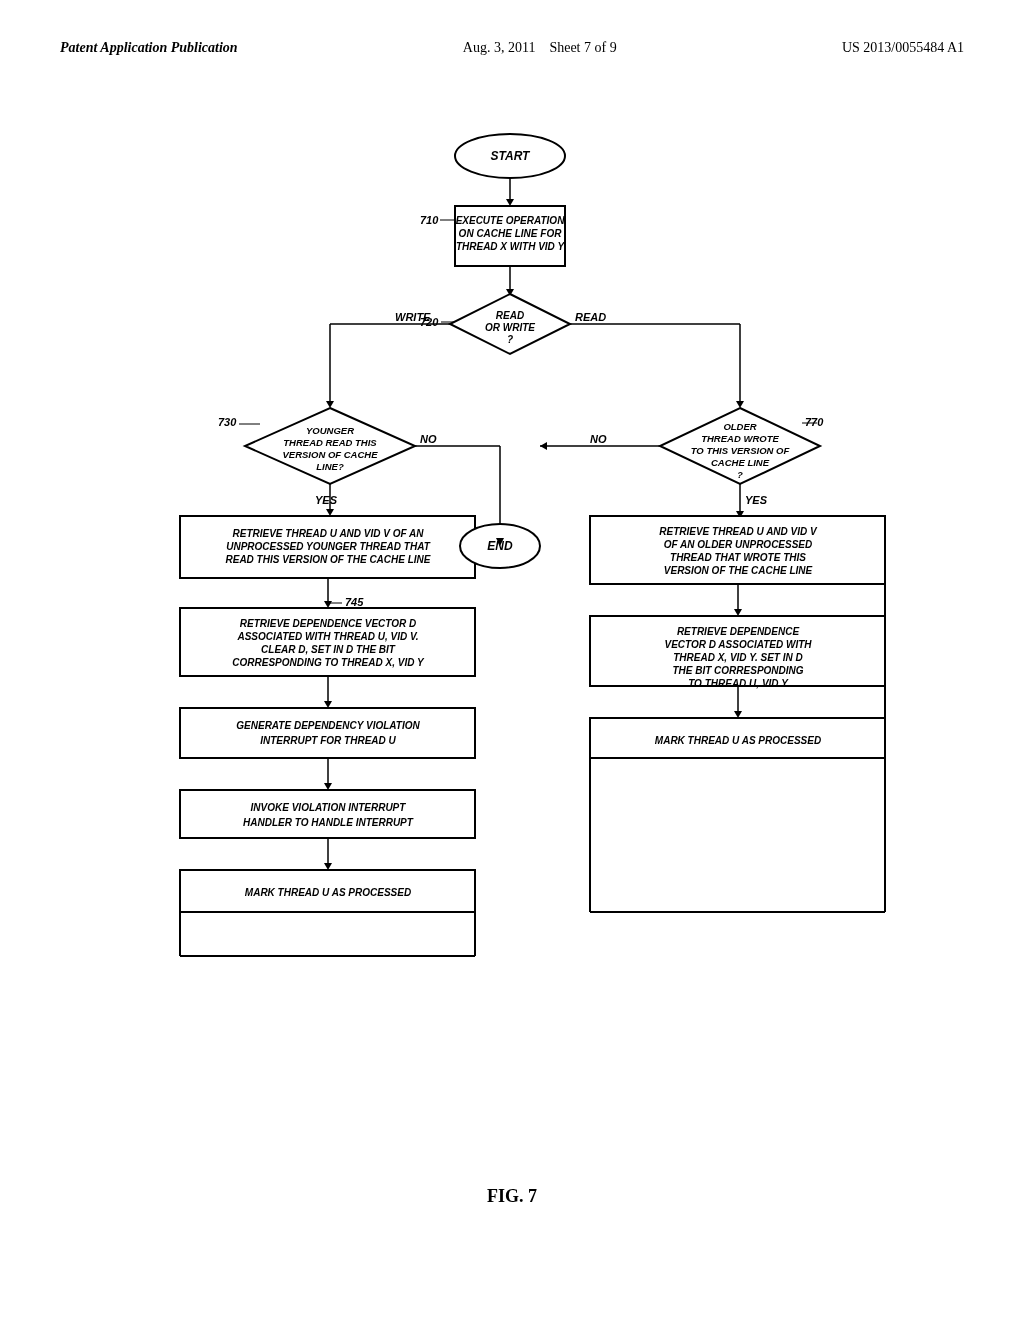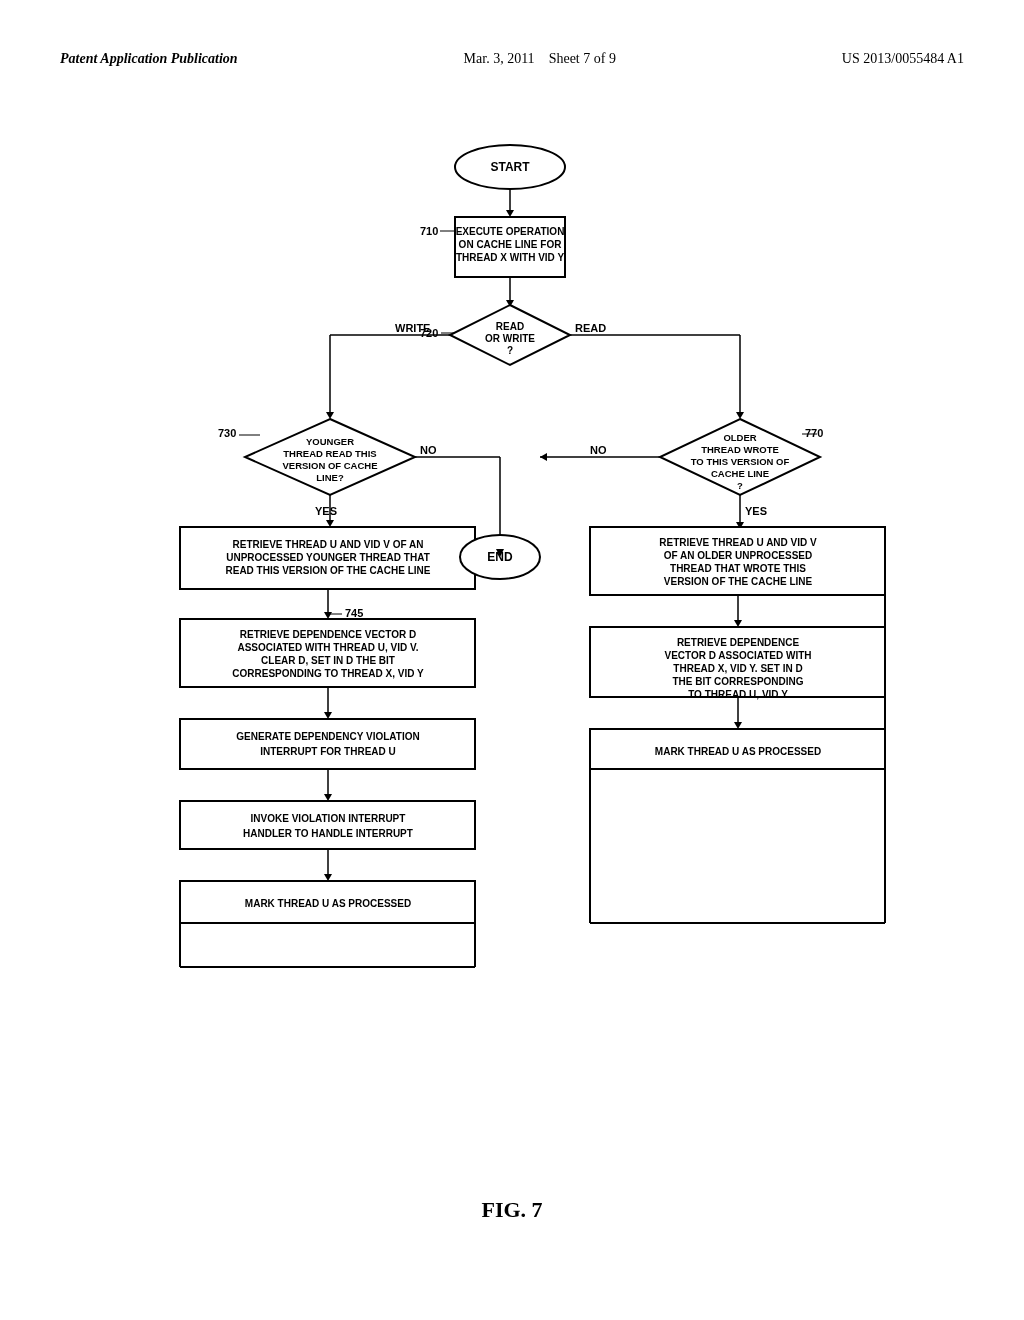--- a/index.html
+++ b/index.html
@@ -16,55 +16,55 @@
       background: #fff;
       padding: 40px 60px;
       position: relative;
     }
     .header {
       display: flex;
       justify-content: space-between;
       align-items: center;
       margin-bottom: 60px;
       font-size: 14px;
-      margin-top: 11px;
     }
     .header-left {
       font-weight: bold;
       font-style: italic;
     }
     .header-center {
       text-align: center;
     }
     .header-right {
       text-align: right;
     }
     .diagram-container {
       position: relative;
       width: 100%;
       height: 1050px;
+      font-style: italic;
     }
     .fig-label {
       text-align: center;
-      font-size: 22px;
+      font-size: 18px;
       font-weight: bold;
       margin-top: 20px;
     }
   </style>
 </head>
 <body>
 
 <div class="page">
 
   <div class="header">
     <div class="header-left">
       <span>Patent Application Publication</span>
     </div>
     <div class="header-center">
-      <span>Mar. 3, 2011</span>&nbsp;&nbsp;&nbsp;
+      <span>Aug. 3, 2011</span>&nbsp;&nbsp;&nbsp;
       <span>Sheet 7 of 9</span>
     </div>
     <div class="header-right">
       <span>US 2013/0055484 A1</span>
     </div>
   </div>
 
   <div class="diagram-container">
     <svg width="900" height="1050" viewBox="0 0 900 1050" style="position:absolute; left:0; top:0;">
 

